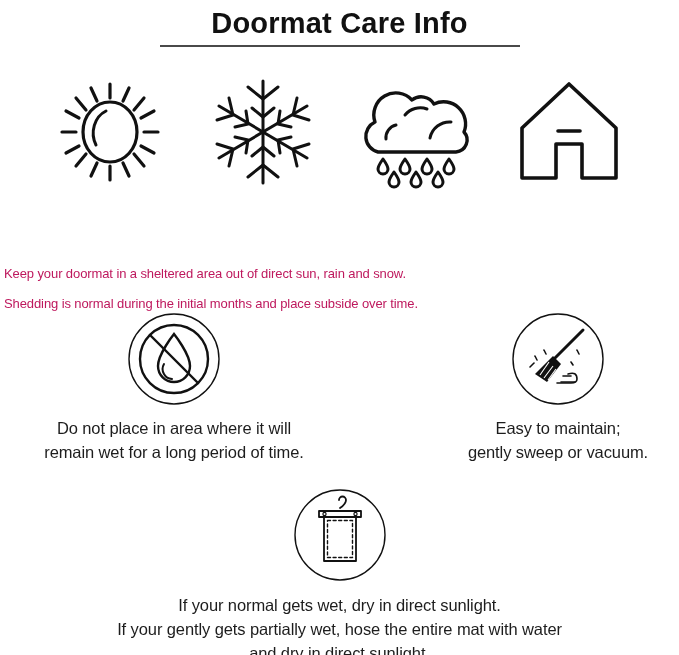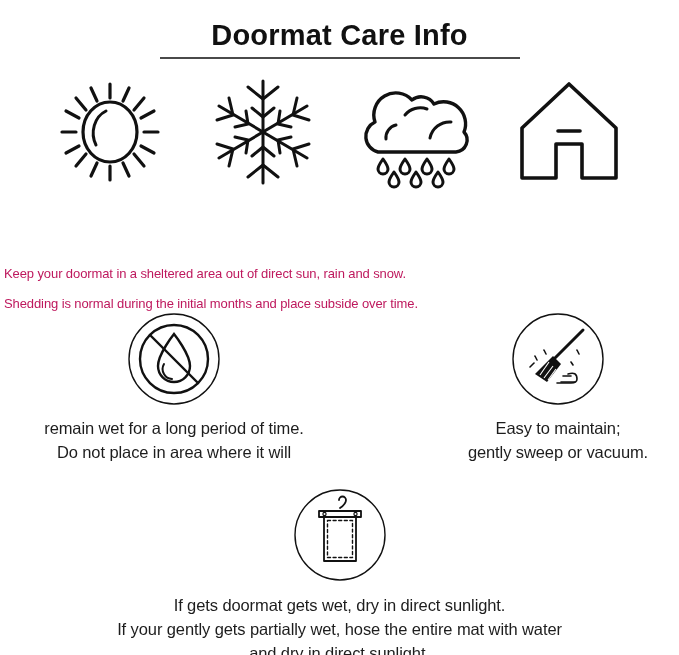--- a/index.html
+++ b/index.html
@@ -25,21 +25,21 @@
     width: 679px;
     text-align: center;
   }
   .page-title {
     font-size: 29px;
     font-weight: bold;
     letter-spacing: 0.2px;
     color: #111111;
     line-height: 34px;
     margin: 0;
-    padding-top: 18px;
+    padding-top: 6px;
   }
   .title-rule {
     width: 360px;
     height: 2px;
     background: #4a4a4a;
     margin: 5px auto 0 auto;
   }
 
   
   .weather-row {
@@ -239,22 +239,22 @@
     <svg class="circle-icon" viewBox="0 0 94 94">
       <g fill="none" stroke="#111111" stroke-linecap="round">
         <circle cx="47" cy="47" r="45" stroke-width="1.4"></circle>
         <circle cx="47" cy="47" r="34" stroke-width="2.4"></circle>
         <path d="M47 22 C47 22 31 42 31 54 a16 16 0 0 0 32 0 C63 42 47 22 47 22 Z" stroke-width="2.4"></path>
         <path d="M37 52 a10 10 0 0 0 8 15" stroke-width="2"></path>
         <line x1="23" y1="23" x2="71" y2="71" stroke-width="2.4"></line>
       </g>
     </svg>
     <div class="caption">
+      <div>Do not place in area where it will</div>
       <div>remain wet for a long period of time.</div>
-      <div>Do not place in area where it will</div>
     </div>
   </div>
 
   <div class="pair-col right">
     <svg class="circle-icon" viewBox="0 0 94 94">
       <circle cx="47" cy="47" r="45" fill="none" stroke="#111111" stroke-width="1.4"></circle>
       <g stroke="#111111" stroke-linecap="round" fill="none">
         <line x1="72" y1="18" x2="42" y2="48" stroke-width="3"></line>
       </g>
       <path d="M42 44 L50 52 L36 70 L24 62 Z" fill="#111111"></path>
@@ -288,17 +288,17 @@
       <circle cx="47" cy="47" r="45" stroke-width="1.4"></circle>
       <path d="M47 20 q6 -4 6 -8 a3.5 3.5 0 0 0 -7 0" stroke-width="1.8"></path>
       <rect x="26" y="23" width="42" height="6" stroke-width="1.8"></rect>
       <rect x="31" y="29" width="32" height="44" stroke-width="1.8"></rect>
       <rect x="34.5" y="32.5" width="25" height="37" stroke-width="1.4" stroke-dasharray="3 2.6"></rect>
       <circle cx="31.5" cy="26" r="1.6" stroke-width="1.2"></circle>
       <circle cx="62.5" cy="26" r="1.6" stroke-width="1.2"></circle>
     </g>
   </svg>
   <div class="bottom-caption">
-    <div>If gets doormat gets wet, dry in direct sunlight.</div>
+    <div>If your normal gets wet, dry in direct sunlight.</div>
     <div>If your gently gets partially wet, hose the entire mat with water</div>
     <div>and dry in direct sunlight.</div>
   </div>
 </div>
 
 </body></html>

